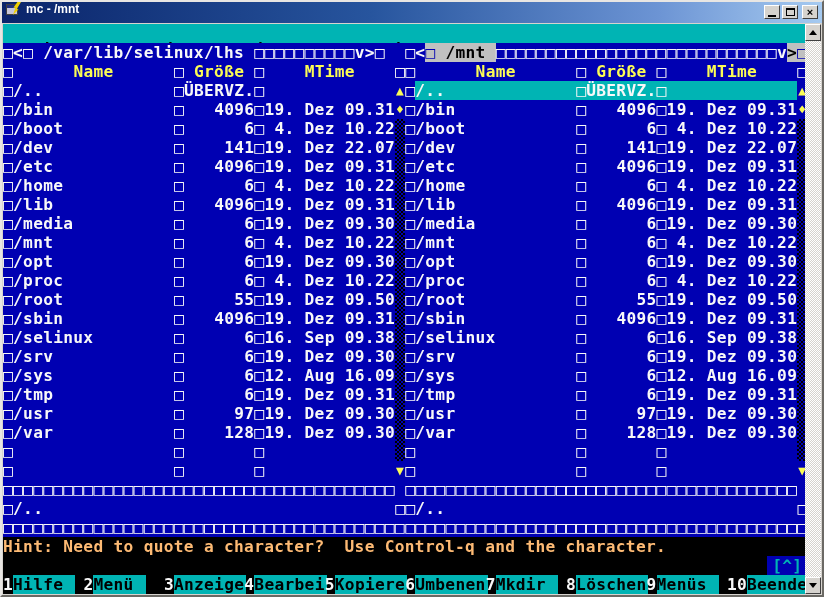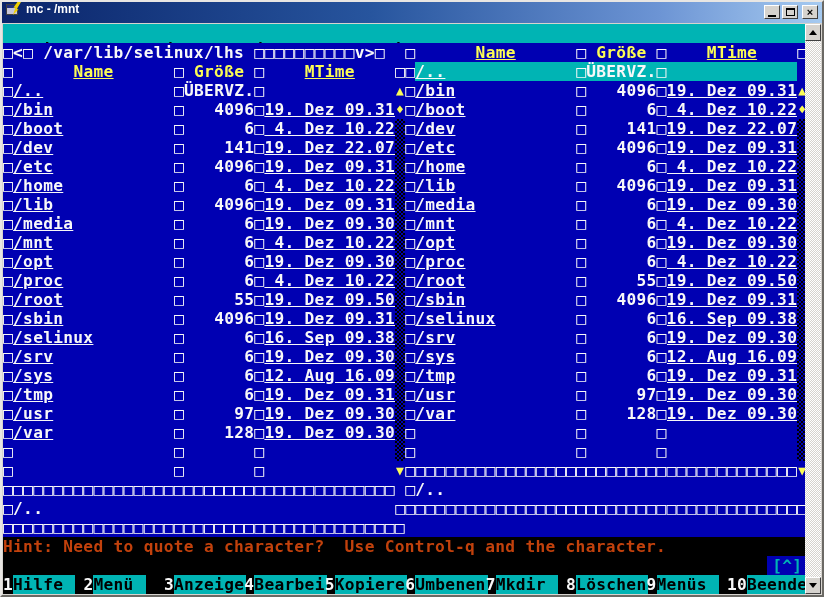--- a/index.html
+++ b/index.html
@@ -57,23 +57,23 @@
 
   .menubar { top:0; background:var(--cyan); color:#000; }
   .menu-item { position:absolute; top:16px; }
 
   
   .panel { position:absolute; top:var(--rh); width:calc(40 * var(--cw)); height:calc(26 * var(--rh)); background:var(--blue); overflow:hidden; }
   .panel.left  { left:0; }
   .panel.right { left:calc(40 * var(--cw)); }
   .prow, .hline { height:var(--rh); line-height:var(--rh); white-space:pre; overflow:hidden; }
   .cell { display:inline-block; height:var(--rh); white-space:pre; vertical-align:top; overflow:hidden; }
-  .c-name  { width:calc(16 * var(--cw));text-decoration:underline; }
+  .c-name  { width:calc(16 * var(--cw)); }
   .c-size  { width:calc(7  * var(--cw)); text-align:right; }
-  .c-mtime { width:calc(13 * var(--cw));text-decoration:underline; }
+  .c-mtime { width:calc(13 * var(--cw)); }
   .gbox { display:inline-block; width:var(--cw); height:var(--rh); vertical-align:top; text-align:center; }
   .gbox::before { content:"□"; }
   .selwrap { display:inline-block; height:var(--rh); vertical-align:top; }
   .panel.right .rows .prow:first-child .selwrap { background:var(--cyan); }
   .colhead .cell { color:var(--yellow); text-align:center; }
   .fill10::before { content:"□□□□□□□□□□"; }
   .fill28::before { content:"□□□□□□□□□□□□□□□□□□□□□□□□□□□□"; }
   .fill39::before { content:"□□□□□□□□□□□□□□□□□□□□□□□□□□□□□□□□□□□□□□□"; }
   .fill40::before { content:"□□□□□□□□□□□□□□□□□□□□□□□□□□□□□□□□□□□□□□□□"; }
   .rev { background:var(--revgray); color:#000; }
@@ -83,21 +83,21 @@
   
   .pscroll { position:absolute; top:calc(2 * var(--rh)); width:var(--cw); height:calc(22 * var(--rh)); background:var(--blue); color:var(--yellow); text-align:center; }
   .panel.left  .pscroll { left:calc(39 * var(--cw)); }
   .panel.right .pscroll { left:calc(39 * var(--cw)); }
   .ps-up, .ps-thumb, .ps-down { height:var(--rh); font-size:13px; }
   .ps-track { height:calc(18 * var(--rh));
     background-image:conic-gradient(#000 25%, transparent 0 50%, #000 0 75%, transparent 0);
     background-size:4px 4px; }
 
   
-  .hintrow { top:calc(27 * var(--rh)); color:#c2410c; background:#000; }
+  .hintrow { top:calc(27 * var(--rh)); color:#fdba74; background:#000; }
   .cmdrow  { top:calc(28 * var(--rh)); background:#000; }
   .scrolltop { position:absolute; left:calc(76 * var(--cw)); top:0; width:calc(4 * var(--cw)); height:var(--rh);
                background:var(--blue); color:var(--cyan); text-align:center; }
 
   .fkeys { top:calc(29 * var(--rh)); background:#000; display:flex; }
   .fslot { width:calc(8 * var(--cw)); height:var(--rh); display:flex; }
   .fnum   { color:var(--white); white-space:pre; }
   .flabel { background:var(--cyan); color:#000; white-space:pre; padding:0 2px 16px 0; }
 
   
@@ -176,20 +176,21 @@
     <div class="prow"><span class="fill40"></span></div>
     <div class="pscroll">
         <div class="ps-up">▲</div>
         <div class="ps-thumb">♦</div>
         <div class="ps-track"></div>
         <div class="ps-down">▼</div>
       </div>
   </div>
 
   <div class="panel right">
+    <div class="hline"><span class="gbox"></span><span>&lt;</span><span class="rev"><span class="gbox"></span><span> /mnt </span></span><span class="fill28"></span><span>v</span><span class="rev"><span>&gt;</span><span class="gbox"></span></span></div>
     <div class="prow colhead"><span class="gbox"></span><span class="selwrap"><span class="cell c-name">Name</span><span class="gbox"></span><span class="cell c-size" style="text-align:center">Größe</span><span class="gbox"></span><span class="cell c-mtime" style="text-align:center">MTime</span></span><span class="gbox"></span></div>
     <div class="rows">
         <div class="prow"><span class="gbox"></span><span class="selwrap"><span class="cell c-name">/..</span><span class="gbox"></span><span class="cell c-size">ÜBERVZ.</span><span class="gbox"></span><span class="cell c-mtime"></span></span></div>
         <div class="prow"><span class="gbox"></span><span class="selwrap"><span class="cell c-name">/bin</span><span class="gbox"></span><span class="cell c-size">4096</span><span class="gbox"></span><span class="cell c-mtime">19. Dez 09.31</span></span></div>
         <div class="prow"><span class="gbox"></span><span class="selwrap"><span class="cell c-name">/boot</span><span class="gbox"></span><span class="cell c-size">6</span><span class="gbox"></span><span class="cell c-mtime"> 4. Dez 10.22</span></span></div>
         <div class="prow"><span class="gbox"></span><span class="selwrap"><span class="cell c-name">/dev</span><span class="gbox"></span><span class="cell c-size">141</span><span class="gbox"></span><span class="cell c-mtime">19. Dez 22.07</span></span></div>
         <div class="prow"><span class="gbox"></span><span class="selwrap"><span class="cell c-name">/etc</span><span class="gbox"></span><span class="cell c-size">4096</span><span class="gbox"></span><span class="cell c-mtime">19. Dez 09.31</span></span></div>
         <div class="prow"><span class="gbox"></span><span class="selwrap"><span class="cell c-name">/home</span><span class="gbox"></span><span class="cell c-size">6</span><span class="gbox"></span><span class="cell c-mtime"> 4. Dez 10.22</span></span></div>
         <div class="prow"><span class="gbox"></span><span class="selwrap"><span class="cell c-name">/lib</span><span class="gbox"></span><span class="cell c-size">4096</span><span class="gbox"></span><span class="cell c-mtime">19. Dez 09.31</span></span></div>
         <div class="prow"><span class="gbox"></span><span class="selwrap"><span class="cell c-name">/media</span><span class="gbox"></span><span class="cell c-size">6</span><span class="gbox"></span><span class="cell c-mtime">19. Dez 09.30</span></span></div>

